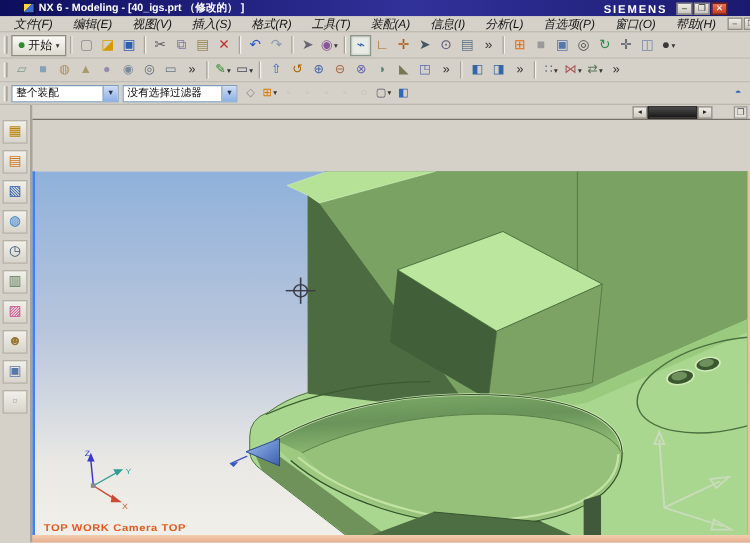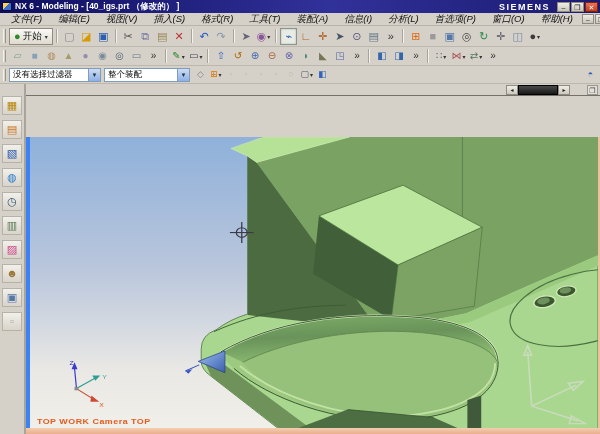--- a/index.html
+++ b/index.html
@@ -1,20 +1,20 @@
 <!DOCTYPE html>
 <html><head>
 <meta charset="utf-8">
 <style>
   * { margin:0; padding:0; box-sizing:border-box; }
   html,body { width:600px; height:434px; overflow:hidden; }
   body { font-family:"Liberation Sans","DejaVu Sans",sans-serif; background:#d5d1c9; font-size:11px; position:relative; }
 
   
-  .titlebar { height:13px; background:linear-gradient(90deg,#0e0e5e,#31319a 55%,#1a1a70); display:flex; align-items:center; padding:0 2px; color:#fff;justify-content:center; }
+  .titlebar { height:13px; background:linear-gradient(90deg,#0e0e5e,#31319a 55%,#1a1a70); display:flex; align-items:center; padding:0 18px; color:#fff;justify-content:center; }
   .app-icon { width:10px; height:9px; background:linear-gradient(135deg,#ffd24a 0 45%,#3a6ecf 45% 100%); border:1px solid #0a0a40; margin-right:3px; flex:none; }
   .title-text { font-size:8.5px; font-weight:bold; white-space:nowrap; overflow:hidden; flex:1; }
   .brand { font-size:9px; font-weight:bold; letter-spacing:1.5px; margin-right:6px; }
   .winbtn { width:13px; height:10px; font-size:7px; line-height:9px; text-align:center; background:linear-gradient(#efede6,#c9c5bb); color:#222; border:1px solid #8f8b81; margin-left:1px; flex:none; }
   .winbtn.close { background:linear-gradient(#e9745a,#c33c1e); color:#fff; border-color:#7c2410; }
 
   
   .menubar { height:13px; background:#d5d1c9; border-bottom:1px solid #b9b5ab; display:flex; align-items:center; padding-left:3px; }
   .menu-item { font-size:9.5px; padding:0 6px; color:#1a1a1a; white-space:nowrap;font-style:italic; }
   .mdi-group { margin-left:auto; display:flex; padding-right:3px; }
@@ -44,21 +44,21 @@
   .resourcebar { width:26px; background:#d5d1c9; border-right:2px solid #a8a49a; display:flex; flex-direction:column; align-items:center; padding-top:12px; }
   .resourcebar .tbbtn { width:20px; height:19px; margin-bottom:5px; border:1px solid #b6b2a8; background:linear-gradient(#f2f0ea,#d8d4ca); }
   .resourcebar .glyph { font-size:11px; }
 
   .gfx-window { flex:1; display:flex; flex-direction:column; position:relative; }
   .gfx-top { height:12px; background:#d5d1c9; border-bottom:1px solid #75716a; position:relative; }
   .hscroll { position:absolute; right:30px; top:1px; height:10px; display:flex; }
   .scroll-btn { width:12px; height:10px; background:linear-gradient(#f0eee8,#ccc8be); border:1px solid #8f8b81; font-size:6px; line-height:9px; text-align:center; color:#222; }
   .scroll-thumb { width:40px; height:10px; background:linear-gradient(#4a4a4a,#181818); border:1px solid #000; }
   .corner-icon { position:absolute; right:2px; top:1px; width:11px; height:10px; font-size:7px; line-height:10px; text-align:center; color:#445; background:#e3e0d8; border:1px solid #9a968c; }
-  .gfx-canvas { flex:1; position:relative; border-left:4px solid #3b82f6; border-right:2px solid #efc0a0; overflow:hidden;margin-top:41px; }
+  .gfx-canvas { flex:1; position:relative; border-left:2px solid #3b82f6; border-right:2px solid #efc0a0; overflow:hidden;margin-top:41px; }
   .gfx-canvas svg { position:absolute; inset:0; width:100%; height:100%; }
   .gfx-bottom { height:6px; background:linear-gradient(#f4cdb0,#e8af8d); }
 </style>
 </head>
 <body>
 
 <div class="titlebar">
   <span class="app-icon"></span>
   <span class="title-text">NX 6 - Modeling - [40_igs.prt （修改的） ]</span>
   <span class="brand">SIEMENS</span>
@@ -280,26 +280,26 @@
         <span class="dd">▾</span>
       </span>
       <span class="tbbtn">
         <span class="glyph" style="color: rgb(51, 51, 51);">»</span>
       </span>
     </span>
 </div>
 
 <div class="toolbar tb3">
   <span class="grip"></span>
+  <span class="combo" style="width:86px;">
+    <span class="val">整个装配</span>
+    <span class="arrow">▼</span>
+  </span>
   <span class="combo" style="width:92px;">
     <span class="val">没有选择过滤器</span>
-    <span class="arrow">▼</span>
-  </span>
-  <span class="combo" style="width:86px;">
-    <span class="val">整个装配</span>
     <span class="arrow">▼</span>
   </span>
   <span style="display:flex;align-items:center;">
 
   <span class="tbbtn">
         <span class="glyph" style="color: rgb(136, 136, 136);">◇</span>
       </span>
       <span class="tbbtn">
         <span class="glyph" style="color: rgb(221, 119, 0);">⊞</span>
         <span class="dd">▾</span>

